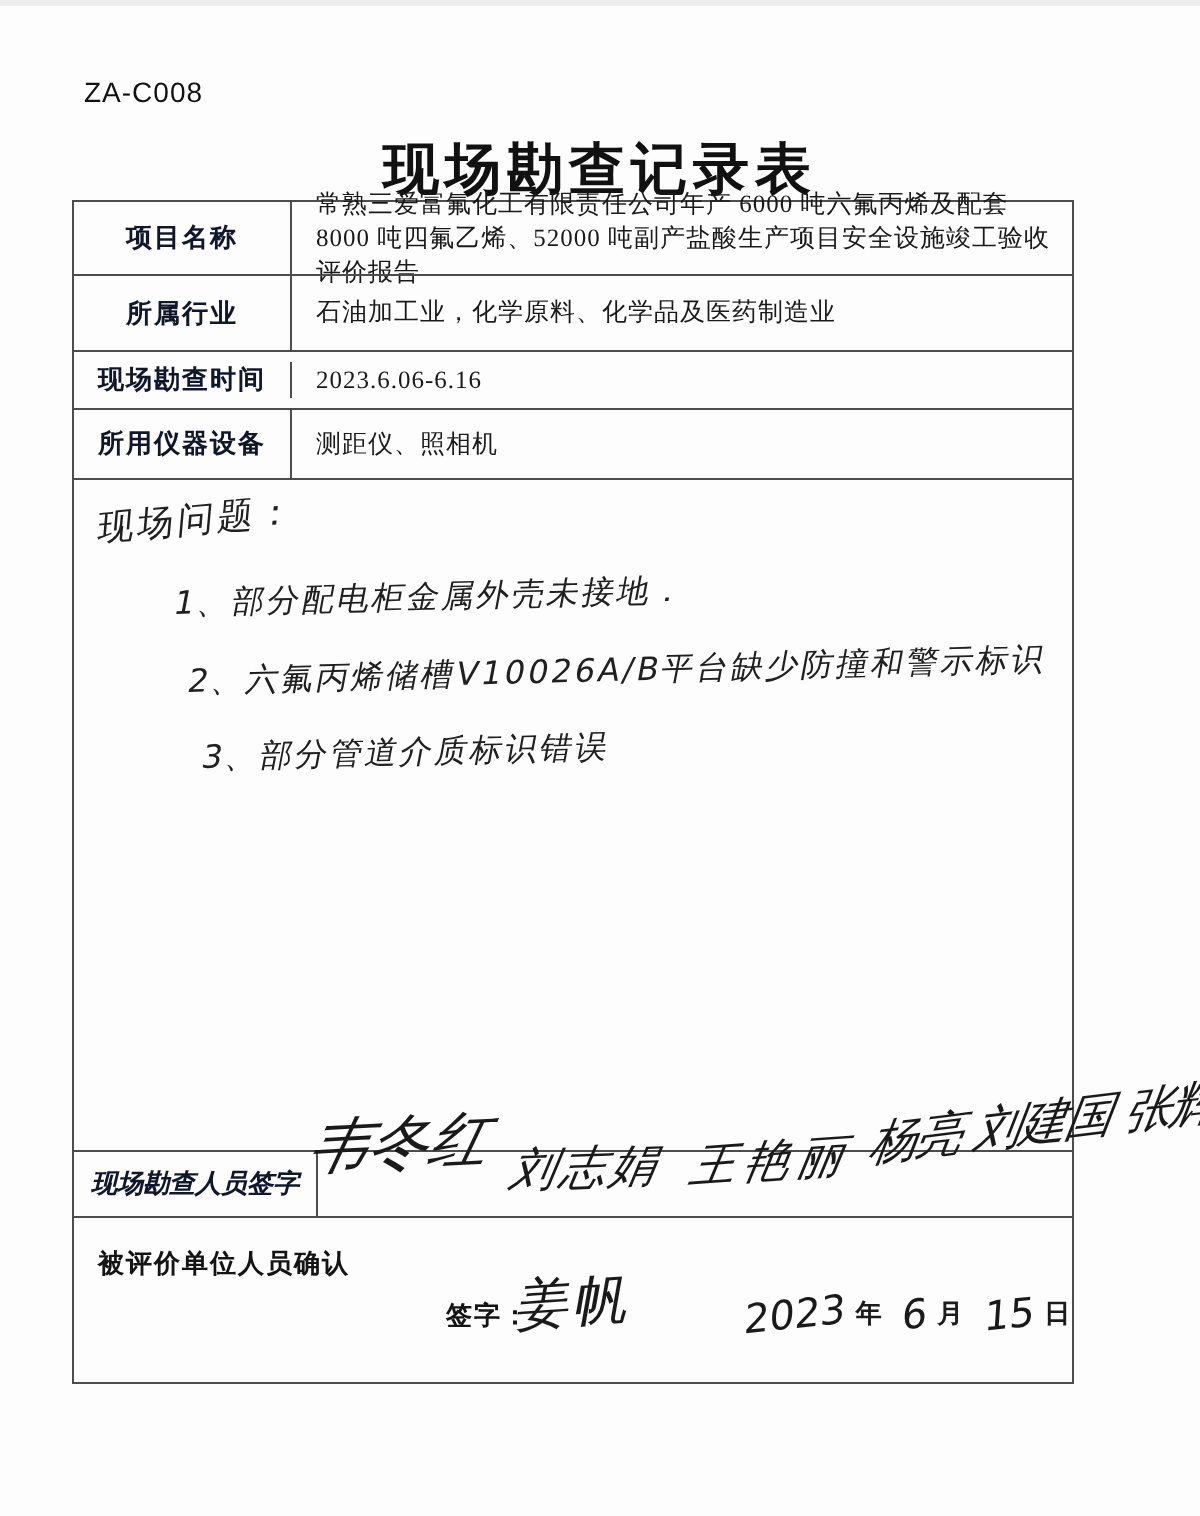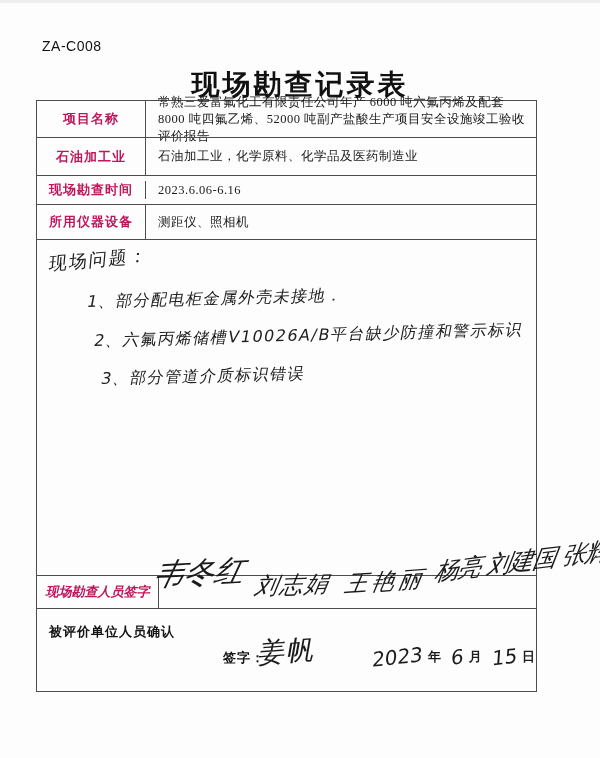--- a/index.html
+++ b/index.html
@@ -25,21 +25,21 @@
     position:absolute;left:36px;top:100px;width:501px;height:592px;
     border:1px solid #4d4d4d;box-sizing:border-box;
     display:flex;flex-direction:column;
   }
   .row{display:flex;box-sizing:border-box;border-top:1px solid #4d4d4d;position:relative;}
   .row:first-child{border-top:none;}
   .cell-label{
     box-sizing:border-box;width:109px;flex:0 0 109px;
     border-right:1px solid #4d4d4d;
     display:flex;align-items:center;justify-content:center;
-    font-weight:bold;font-size:13px;letter-spacing:1px;color:#be185d;
+    font-weight:bold;font-size:13px;letter-spacing:1px;color:#0f172a;
   }
   .cell-value{
     box-sizing:border-box;flex:1;padding:3px 10px 3px 12px;
     display:flex;align-items:center;
     font-size:12.5px;line-height:17px;color:#1a1a1a;letter-spacing:0.5px;
   }
   .r1{height:36px;flex:0 0 36px;}
   .r2{height:38px;flex:0 0 38px;}
   .r3{height:29px;flex:0 0 29px;align-items:center;}
   .r4{height:35px;flex:0 0 35px;}
@@ -92,21 +92,21 @@
 <div class="doc-title">现场勘查记录表</div>
 
 <div class="form-table">
 
   <div class="row r1">
     <div class="cell-label">项目名称</div>
     <div class="cell-value">常熟三爱富氟化工有限责任公司年产 6000 吨六氟丙烯及配套 8000 吨四氟乙烯、52000 吨副产盐酸生产项目安全设施竣工验收评价报告</div>
   </div>
 
   <div class="row r2">
-    <div class="cell-label">石油加工业</div>
+    <div class="cell-label">所属行业</div>
     <div class="cell-value">石油加工业，化学原料、化学品及医药制造业</div>
   </div>
 
   <div class="row r3">
     <div class="cell-label">现场勘查时间</div>
     <div class="cell-value">2023.6.06-6.16</div>
   </div>
 
   <div class="row r4">
     <div class="cell-label">所用仪器设备</div>

